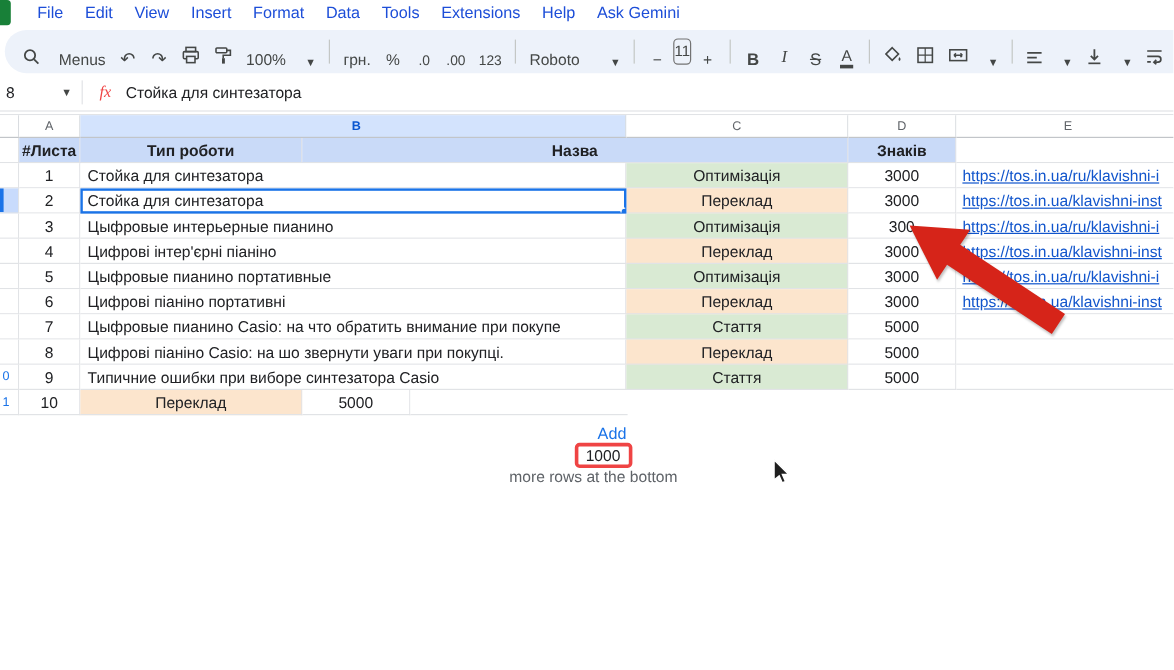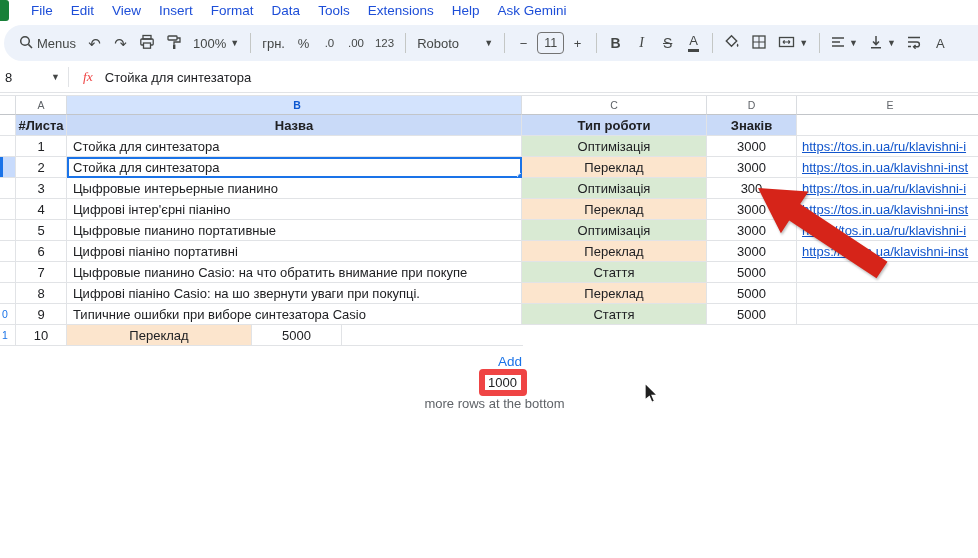--- a/index.html
+++ b/index.html
@@ -13,22 +13,22 @@
   .menubar { position: absolute; top: 0; left: 0; right: 0; height: 21px;
     display: flex; align-items: center; padding-left: 22px; }
   .menu-item { font-size: 13.5px; color: #1d4ed8; padding: 1px 9px; border-radius: 6px;
     cursor: default; white-space: nowrap; }
 
   
   .toolbar { position: absolute; top: 25px; left: 4px; right: 0; height: 36px;
     background: #edf2fa; border-radius: 18px 0 0 18px; display: flex; align-items: center;
     padding: 0 0 0 10px; gap: 1px; color: #444746; font-size: 13px; overflow: hidden;
     white-space: nowrap; }
-  .tb-btn { height: 28px; min-width: 25px; display: flex; align-items: center;
-    justify-content: center; border-radius: 4px; gap: 4px; padding: 0 5px; flex: none; }
+  .tb-btn { height: 28px; min-width: 25px; display: flex; align-items: flex-end;
+    justify-content: center; border-radius: 4px; gap: 16px; padding: 0 5px; flex: none; }
   .tb-sep { width: 1px; height: 20px; background: #c4c7c5; margin: 0 5px; flex: none; }
   .caret { font-size: 9px; color: #444746; line-height: 1; }
   .tb-glyph { font-size: 15px; line-height: 1; }
   .tb-bold { font-weight: bold; font-size: 14px; }
   .tb-italic { font-style: italic; font-size: 14px; font-family: "Liberation Serif", serif; }
   .tb-strike { text-decoration: line-through; font-size: 14px; }
   .tb-A { font-size: 13px; border-bottom: 3px solid #444746; line-height: 1.1; padding: 0 1px; }
   .fontsize-box { width: 27px; height: 22px; border: 1px solid #737373; border-radius: 4px;
     display: flex; align-items: center; justify-content: center; font-size: 12.5px;
     background: #edf2fa; }
@@ -71,21 +71,21 @@
   .fill-handle { display: none; position: absolute; right: -3px; bottom: -3px; width: 7px;
     height: 7px; background: #1a73e8; border: 1px solid #fff; border-radius: 50%; z-index: 4; }
   .selected-cell .fill-handle { display: block; }
   .strip-selected { background: #c8dbfc; box-shadow: inset 3px 0 0 #1a73e8; }
   .edge-frag { font-size: 10.5px; color: #1a73e8; padding-left: 2px; }
 
   
   .footer { position: absolute; top: 354px; left: 0; width: 978px; height: 32px;
     display: flex; align-items: center; flex-direction: column; }
   .add-link { color: #1a73e8; font-size: 13.5px; margin-left: 42px; cursor: pointer; }
-  .rows-input { margin-left: 27px; width: 48px; height: 27px; border: 6px solid #ef4444;
+  .rows-input { margin-left: 27px; width: 48px; height: 27px; border: 3px solid #ef4444;
     border-radius: 4px; text-align: center; font-size: 13px; color: #202124; background: #fff;
     font-family: "Liberation Sans", sans-serif; }
   .more-label { margin-left: 11px; color: #5f6368; font-size: 13px; }
 
   
   .overlay { position: absolute; inset: 0; pointer-events: none; z-index: 20; }
 </style>
 </head>
 <body>
 
@@ -239,22 +239,22 @@
       <div class="colhdr c-a">A</div>
       <div class="colhdr c-b active">B</div>
       <div class="colhdr c-c">C</div>
       <div class="colhdr c-d">D</div>
       <div class="colhdr c-e" style="border-right:none;">E</div>
     </div>
 
     <div class="grid-row hdr-row">
       <div class="cell c-strip"></div>
       <div class="cell c-a hdr-cell">#Листа</div>
+      <div class="cell c-c hdr-cell">Тип роботи</div>
       <div class="cell c-b hdr-cell">Назва</div>
-      <div class="cell c-c hdr-cell">Тип роботи</div>
       <div class="cell c-d hdr-cell">Знаків</div>
       <div class="cell c-e"></div>
     </div>
 
     <div>
     <div class="grid-row">
       <div class="cell c-strip">
         <span class="edge-frag"></span>
       </div>
       <div class="cell c-a">1</div>

